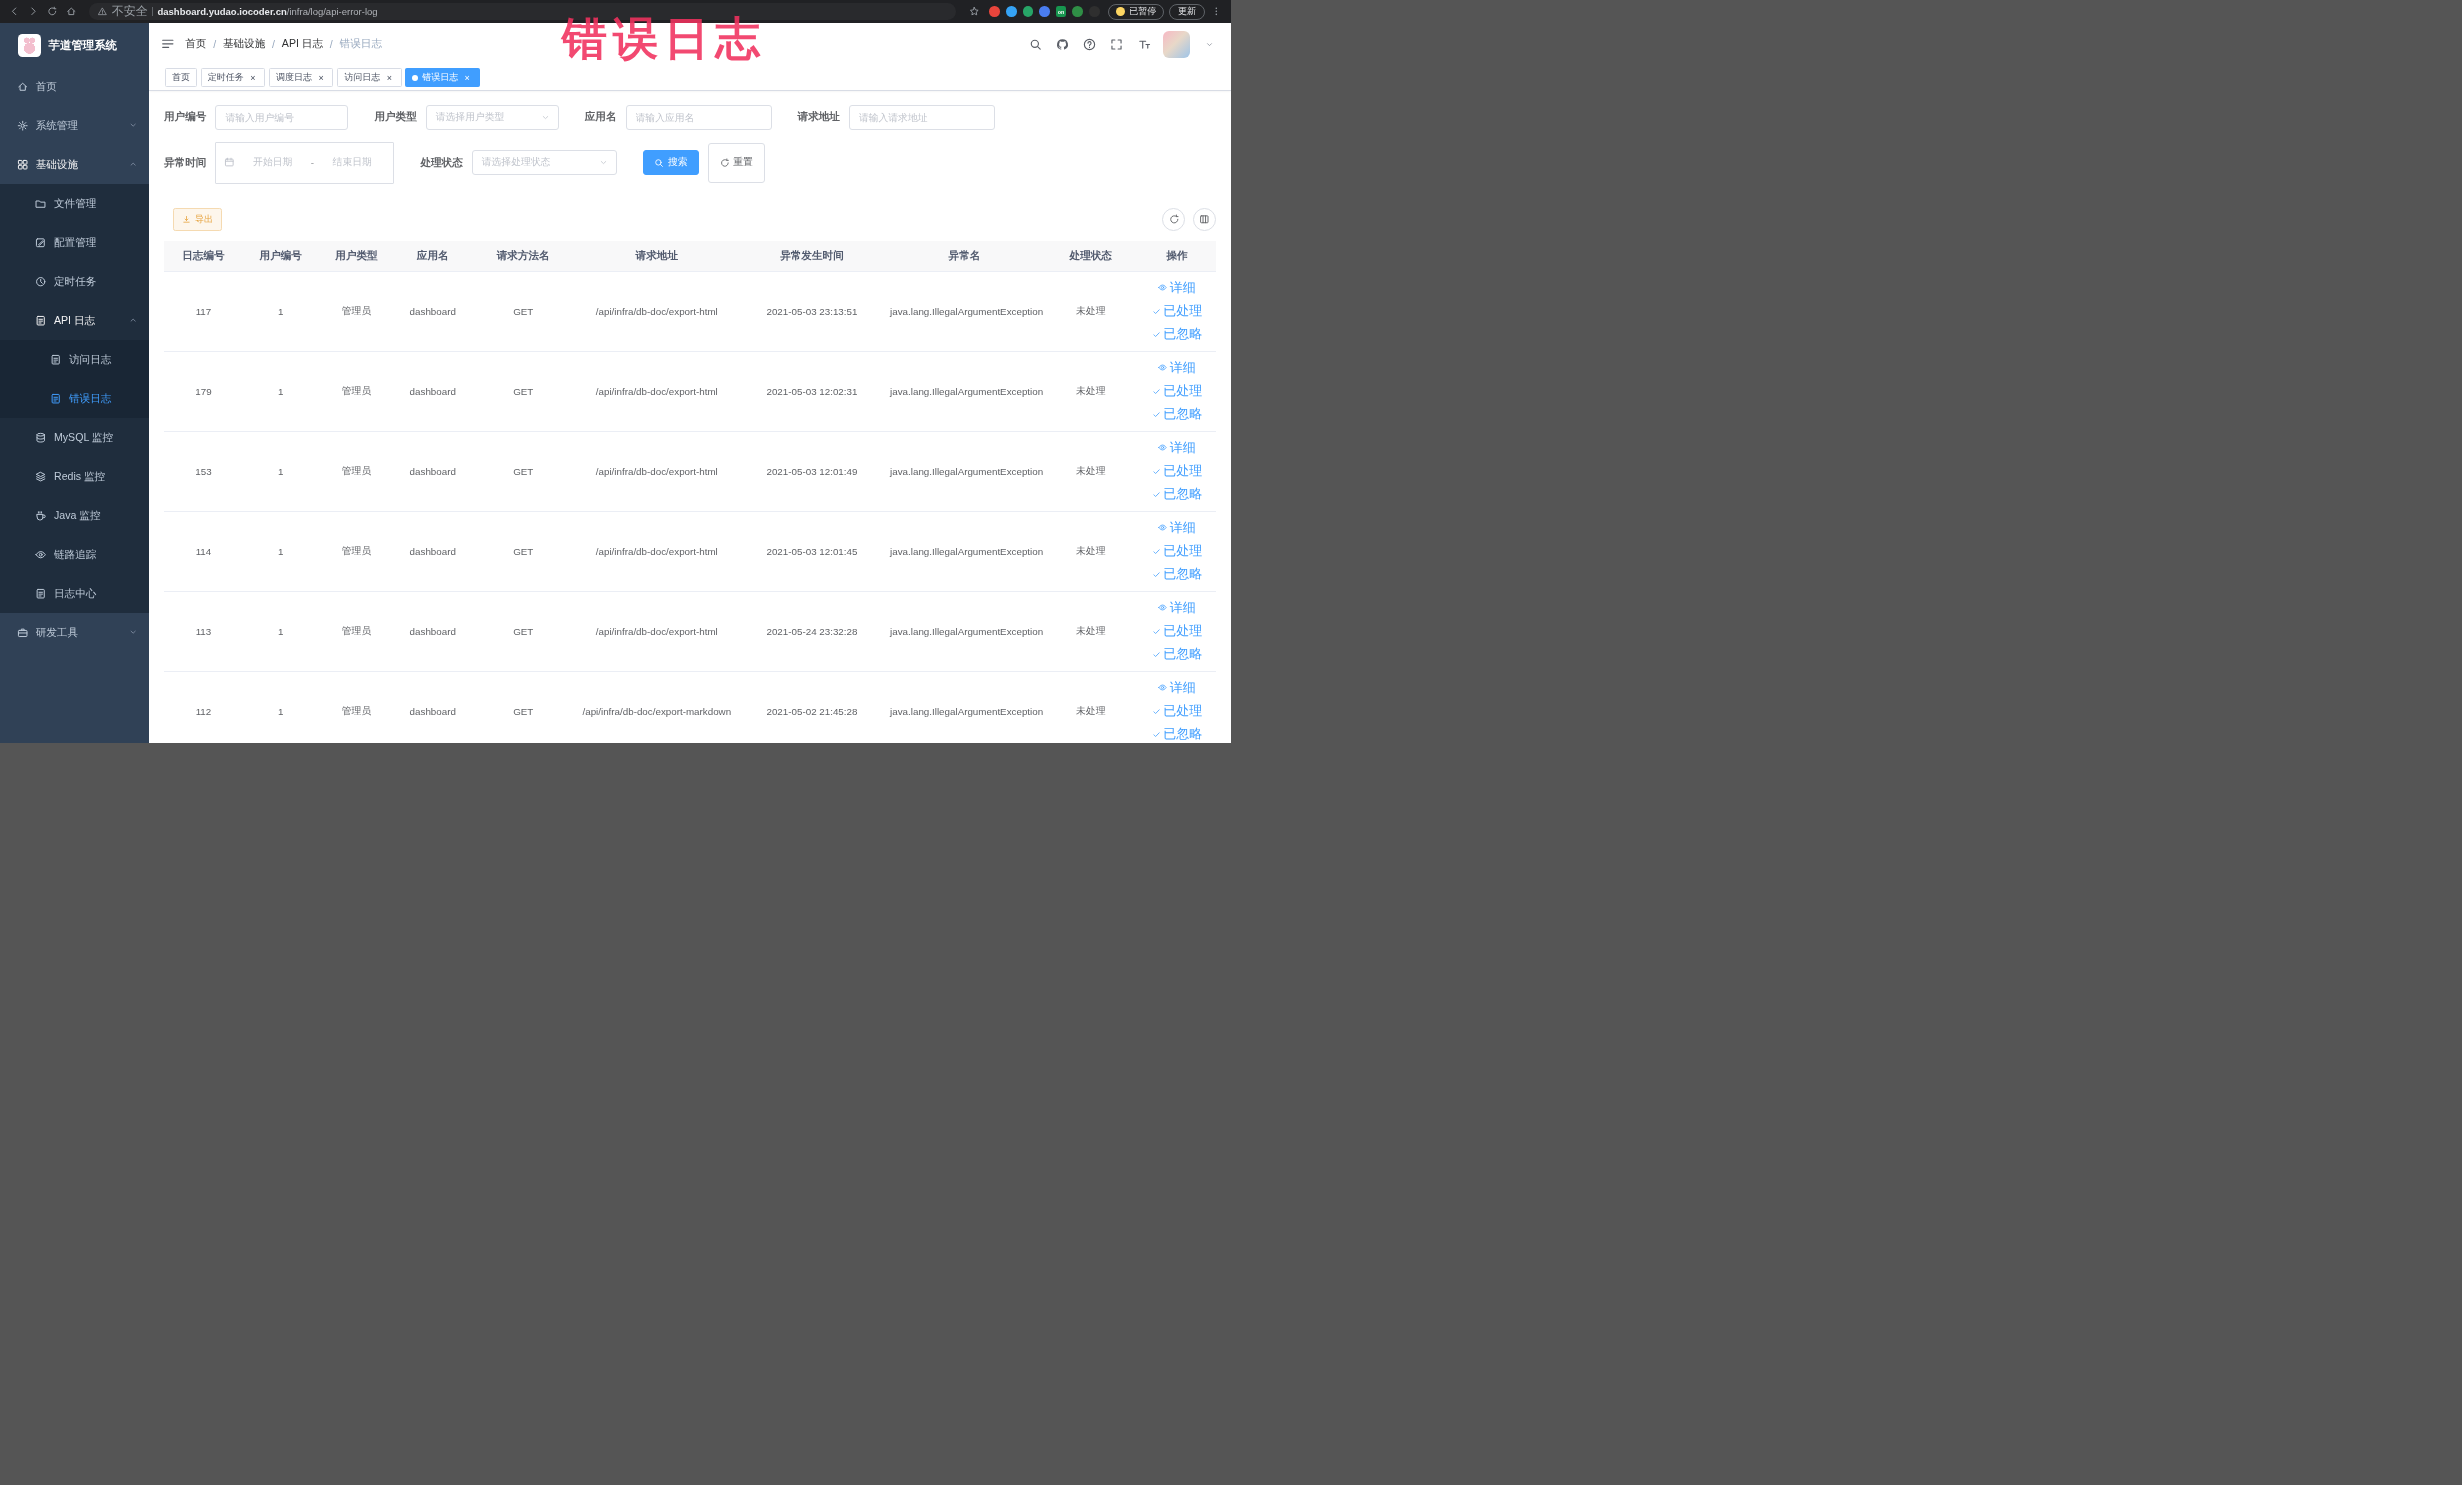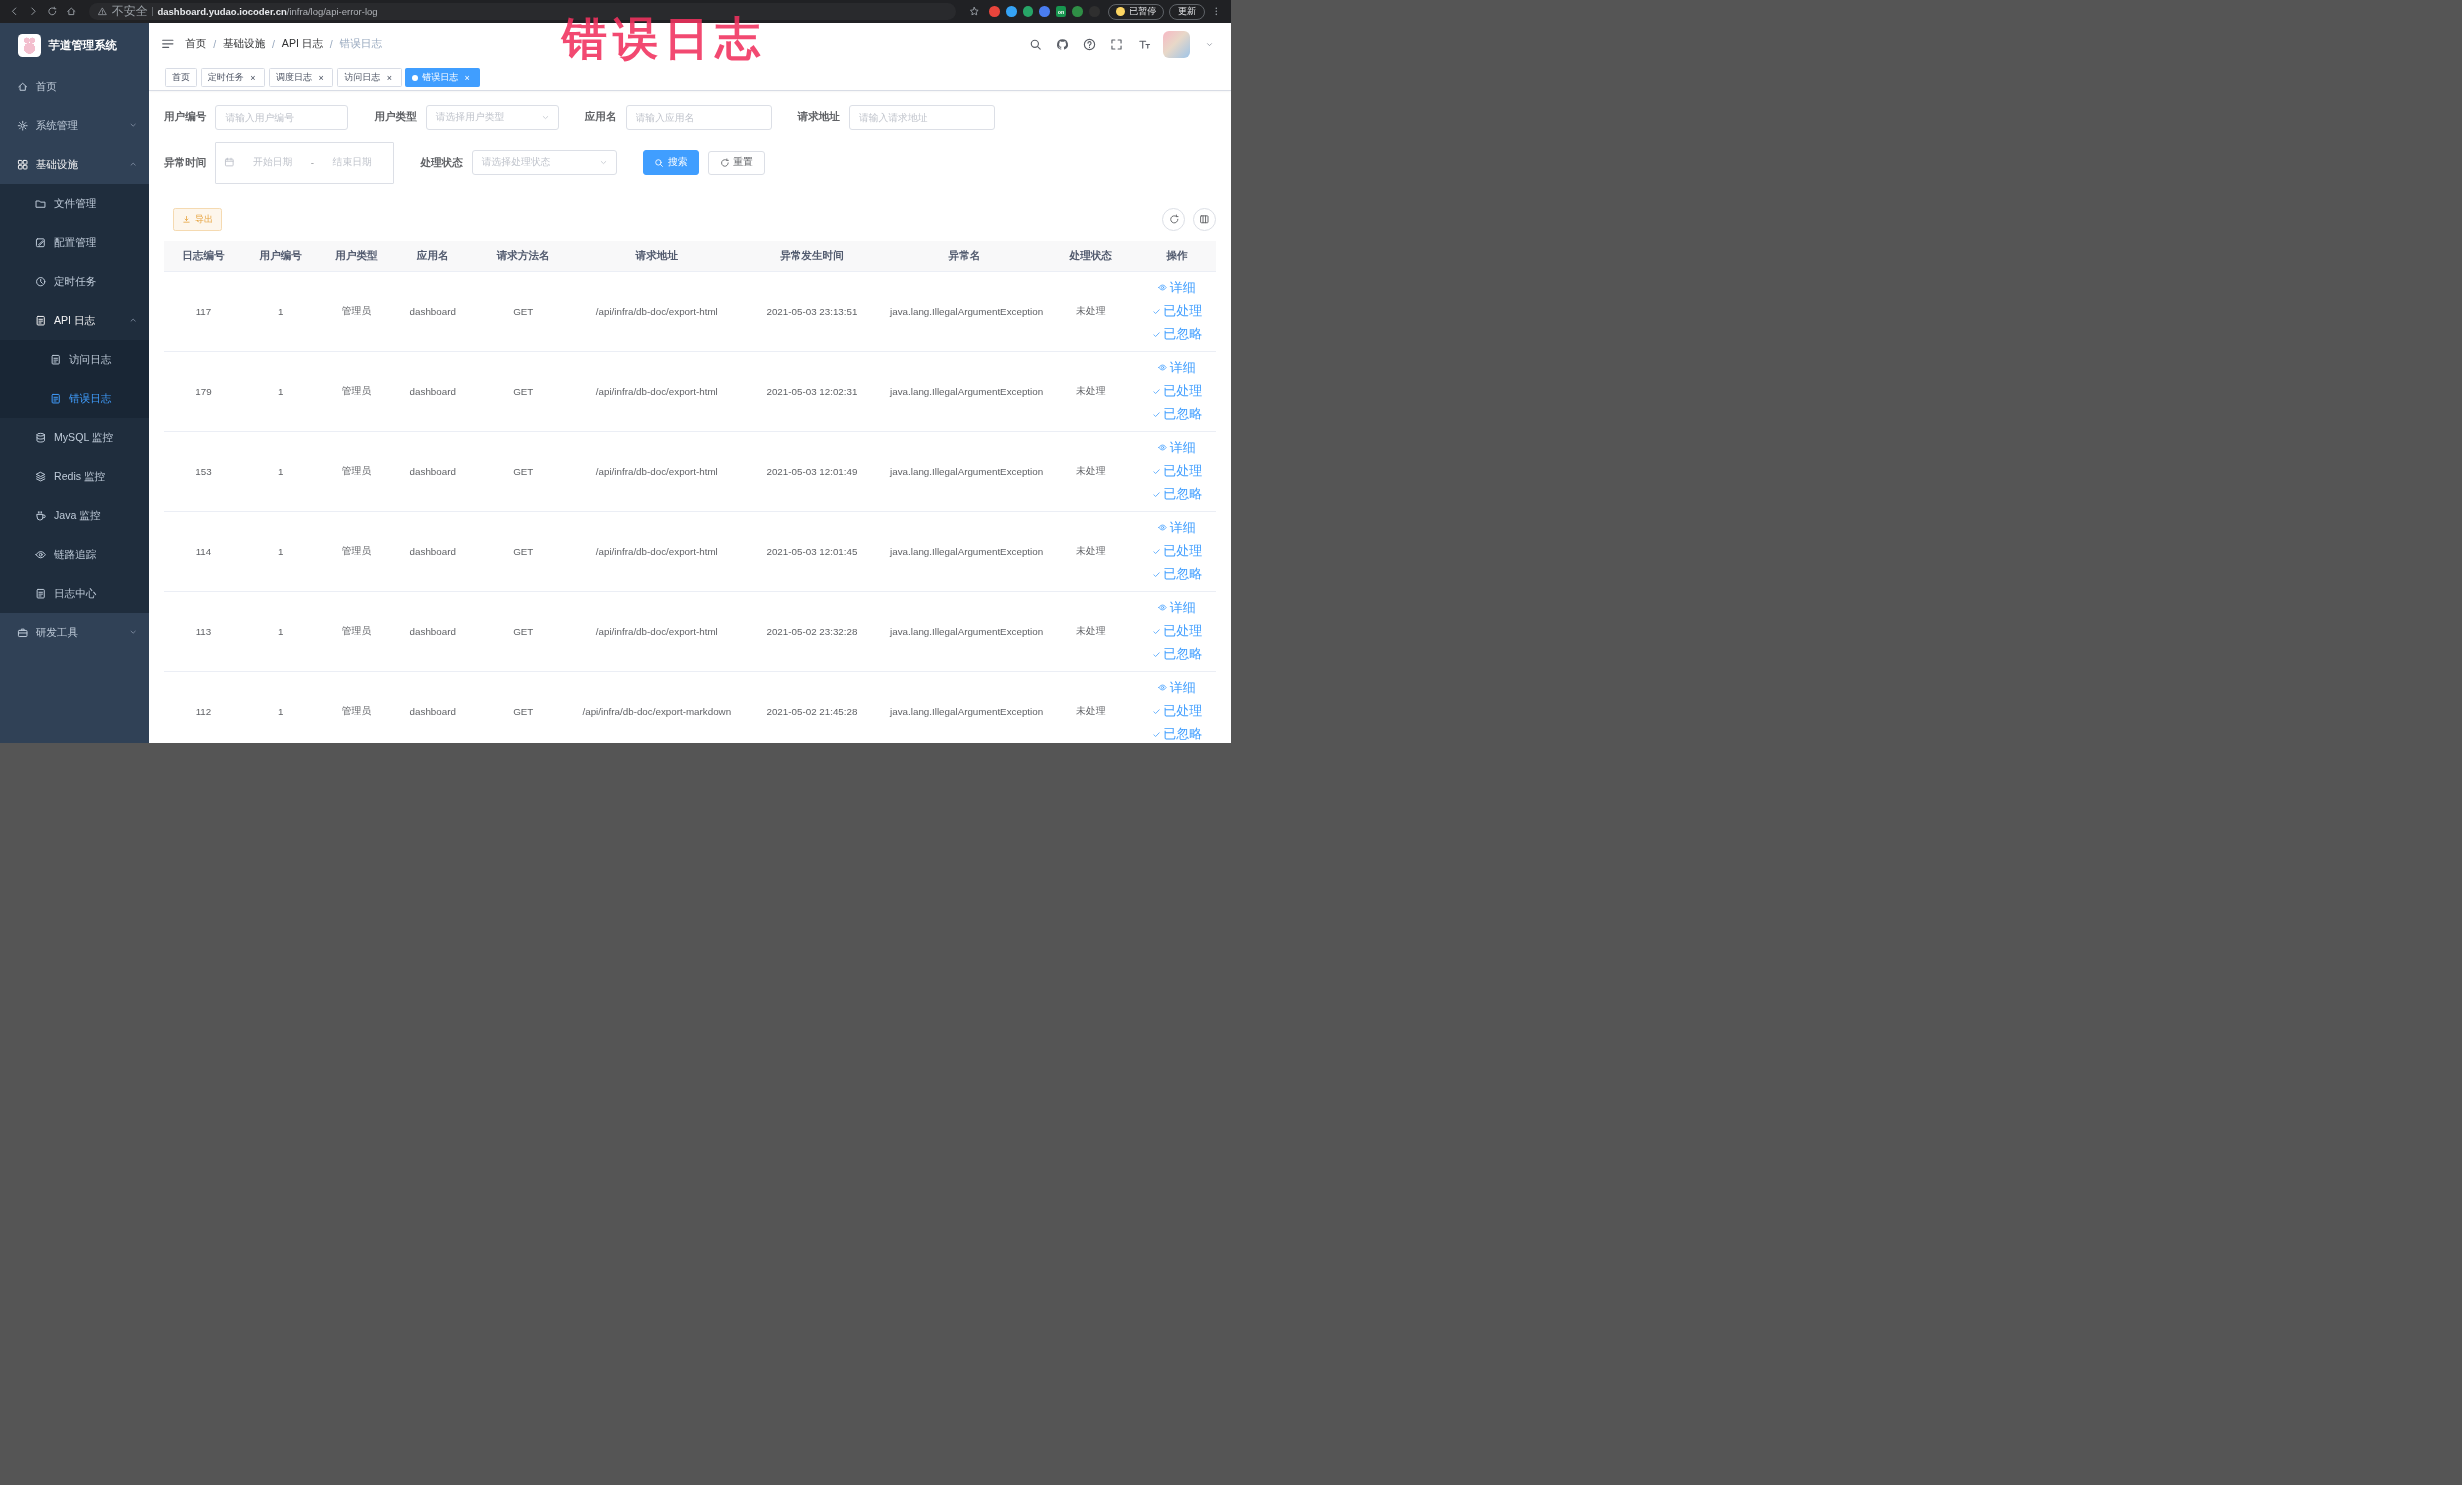--- a/index.html
+++ b/index.html
@@ -93,21 +93,21 @@
   .chev{color:#c0c4cc;}.chev svg{width:9px;height:9px;}
   .daterange{height:42px;border:0.8px solid #dcdfe6;border-radius:1px;display:flex;align-items:center;
              padding:0 7.6px;gap:4.5px;background:#fff;width:179px;cursor:pointer;}
   .daterange .ph{flex:1;text-align:center;}
   .cal{color:#c0c4cc;}.cal svg{width:10.6px;height:10.6px;}
   .dr-sep{color:#909399;font-size:9.8px;}
   button{font-family:inherit;}
   .btn-search{display:flex;align-items:center;gap:3.8px;height:25px;padding:0 10.6px;background:#409eff;
               border:0.8px solid #409eff;color:#fff;border-radius:3px;font-size:9.8px;cursor:pointer;}
   .btn-search svg,.btn-reset svg{width:9.8px;height:9.8px;}
-  .btn-reset{display:flex;align-items:center;gap:3.8px;height:24px;padding:0 10.6px;background:#fff;
+  .btn-reset{display:flex;align-items:center;gap:3.8px;height:40px;padding:0 10.6px;background:#fff;
              border:0.8px solid #dcdfe6;color:#606266;border-radius:3px;font-size:9.8px;margin-left:9px;cursor:pointer;}
   .toolbar-row{display:flex;align-items:center;margin-top:24px;}
   .btn-export{display:flex;align-items:center;gap:3.8px;height:23px;padding:0 8.3px;background:#fdf6ec;
               border:0.8px solid #f5dab1;color:#e6a23c;border-radius:2.3px;font-size:9px;cursor:pointer;margin-left:9px;}
   .btn-export svg{width:9px;height:9px;}
   .tr-spacer{flex:1;}
   .circle-btn{width:23px;height:23px;border-radius:50%;border:0.8px solid #dcdfe6;background:#fff;color:#606266;
               display:flex;align-items:center;justify-content:center;margin-left:7.6px;cursor:pointer;}
   .circle-btn svg{width:10.6px;height:10.6px;}
 
@@ -733,21 +733,21 @@
                   </div>
                 </td>
               </tr>
               <tr>
                 <td>113</td>
                 <td>1</td>
                 <td>管理员</td>
                 <td>dashboard</td>
                 <td>GET</td>
                 <td>/api/infra/db-doc/export-html</td>
-                <td>2021-05-02 23:32:28</td>
+                <td>2021-05-24 23:32:28</td>
                 <td>java.lang.IllegalArgumentException</td>
                 <td>未处理</td>
                 <td>
                   <div class="act">
                     <span class="alink">
                       <span class="ic ">
                         <svg viewBox="0 0 16 16" fill="none" stroke="currentColor" stroke-width="1.4" stroke-linecap="round" stroke-linejoin="round">
                           <path d="M1.5 8S4.3 3.6 8 3.6 14.5 8 14.5 8 11.7 12.4 8 12.4 1.5 8 1.5 8z"></path>
                           <circle cx="8" cy="8" r="2"></circle>
                         </svg>

